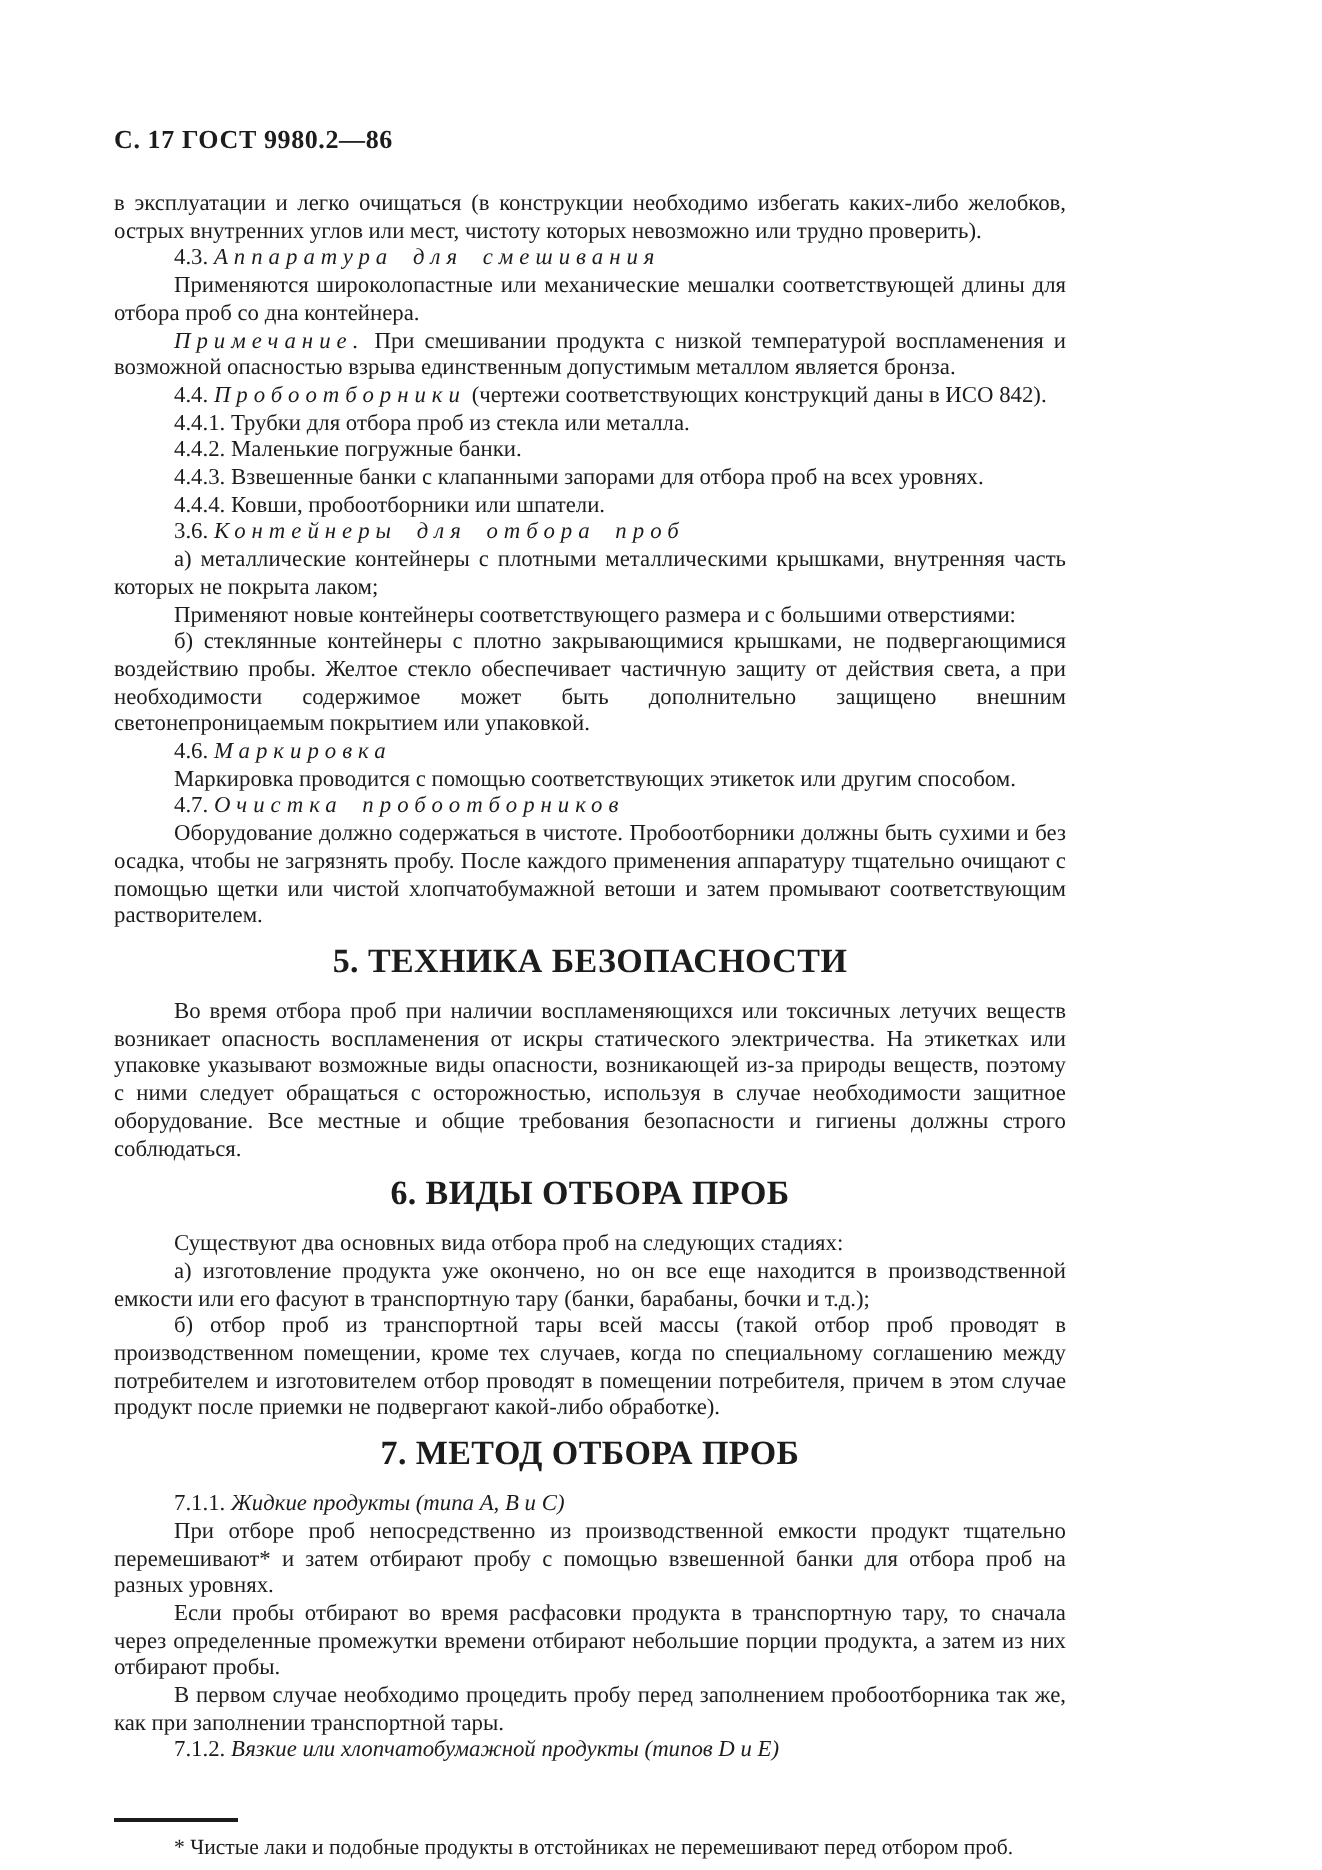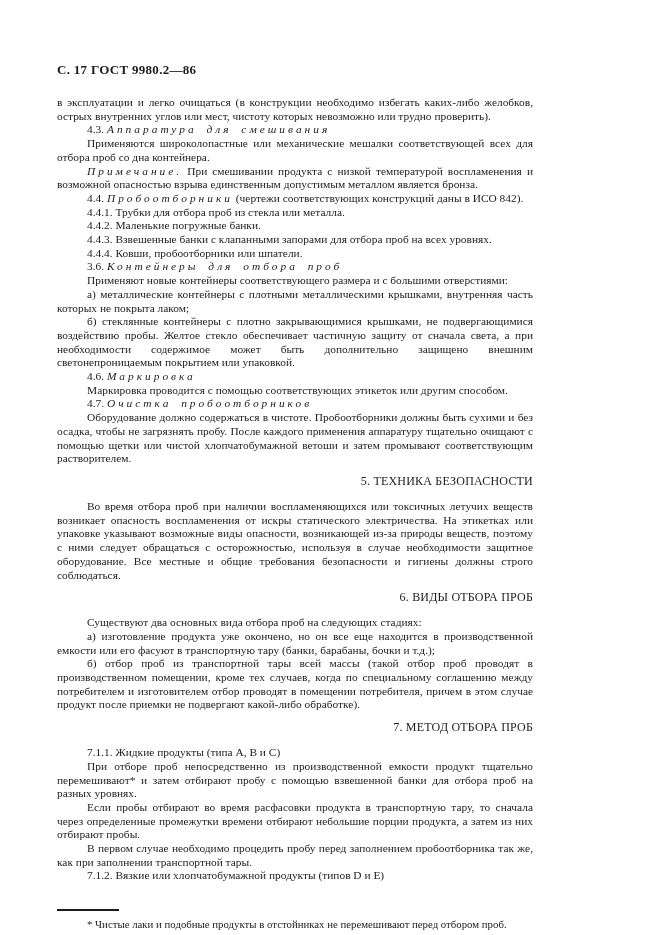--- a/index.html
+++ b/index.html
@@ -32,26 +32,26 @@
     font-size: 11.4px;
     line-height: 13.7px;
     text-align: justify;
   }
   .ind { text-indent: 30px; }
   .sp {
     letter-spacing: 3px;
     word-spacing: 4px;
     font-style: italic;
   }
-  .it { }
+  .it { font-style: italic; }
   .sec {
     margin: 8px 0 12px 0;
-    font-size: 12px;
-    font-weight: normal;
-    text-align: right;
+    font-size: 17px;
+    font-weight: bold;
+    text-align: center;
     letter-spacing: 0.2px;
     line-height: 14px;
   }
   .footnote { margin-top: 26px; }
   .fn-rule {
     width: 62px;
     height: 2px;
     background: #1c1c1c;
     margin-bottom: 7px;
   }
@@ -69,36 +69,36 @@
 <div class="page">
 
   <div class="hdr">С. 17 ГОСТ 9980.2—86</div>
 
   <div class="body">
 
     <p class="bp">в эксплуатации и легко очищаться (в конструкции необходимо избегать каких-либо желобков, острых внутренних углов или мест, чистоту которых невозможно или трудно проверить).</p>
 
     <p class="bp ind"><span>4.3.</span> <span class="sp">Аппаратура для смешивания</span></p>
 
-    <p class="bp ind">Применяются широколопастные или механические мешалки соответствующей всех для отбора проб со дна контейнера.</p>
+    <p class="bp ind">Применяются широколопастные или механические мешалки соответствующей длины для отбора проб со дна контейнера.</p>
 
     <p class="bp ind"><span class="sp">Примечание.</span><span> При смешивании продукта с низкой температурой воспламенения и возможной опасностью взрыва единственным допустимым металлом является бронза.</span></p>
 
     <p class="bp ind"><span>4.4.</span> <span class="sp">Пробоотборники</span> <span>(чертежи соответствующих конструкций даны в ИСО 842).</span></p>
 
     <p class="bp ind">4.4.1. Трубки для отбора проб из стекла или металла.</p>
     <p class="bp ind">4.4.2. Маленькие погружные банки.</p>
     <p class="bp ind">4.4.3. Взвешенные банки с клапанными запорами для отбора проб на всех уровнях.</p>
     <p class="bp ind">4.4.4. Ковши, пробоотборники или шпатели.</p>
 
     <p class="bp ind"><span>3.6.</span> <span class="sp">Контейнеры для отбора проб</span></p>
 
+    <p class="bp ind">а) металлические контейнеры с плотными металлическими крышками, внутренняя часть которых не покрыта лаком;</p>
     <p class="bp ind">Применяют новые контейнеры соответствующего размера и с большими отверстиями:</p>
-    <p class="bp ind">а) металлические контейнеры с плотными металлическими крышками, внутренняя часть которых не покрыта лаком;</p>
-    <p class="bp ind">б) стеклянные контейнеры с плотно закрывающимися крышками, не подвергающимися воздействию пробы. Желтое стекло обеспечивает частичную защиту от сначала света, а при необходимости содержимое может быть дополнительно защищено внешним светонепроницаемым покрытием или упаковкой.</p>
+    <p class="bp ind">б) стеклянные контейнеры с плотно закрывающимися крышками, не подвергающимися воздействию пробы. Желтое стекло обеспечивает частичную защиту от действия света, а при необходимости содержимое может быть дополнительно защищено внешним светонепроницаемым покрытием или упаковкой.</p>
 
     <p class="bp ind"><span>4.6.</span> <span class="sp">Маркировка</span></p>
 
     <p class="bp ind">Маркировка проводится с помощью соответствующих этикеток или другим способом.</p>
 
     <p class="bp ind"><span>4.7.</span> <span class="sp">Очистка пробоотборников</span></p>
 
     <p class="bp ind">Оборудование должно содержаться в чистоте. Пробоотборники должны быть сухими и без осадка, чтобы не загрязнять пробу. После каждого применения аппаратуру тщательно очищают с помощью щетки или чистой хлопчатобумажной ветоши и затем промывают соответствующим растворителем.</p>
 
     <h2 class="sec">5. ТЕХНИКА БЕЗОПАСНОСТИ</h2>

